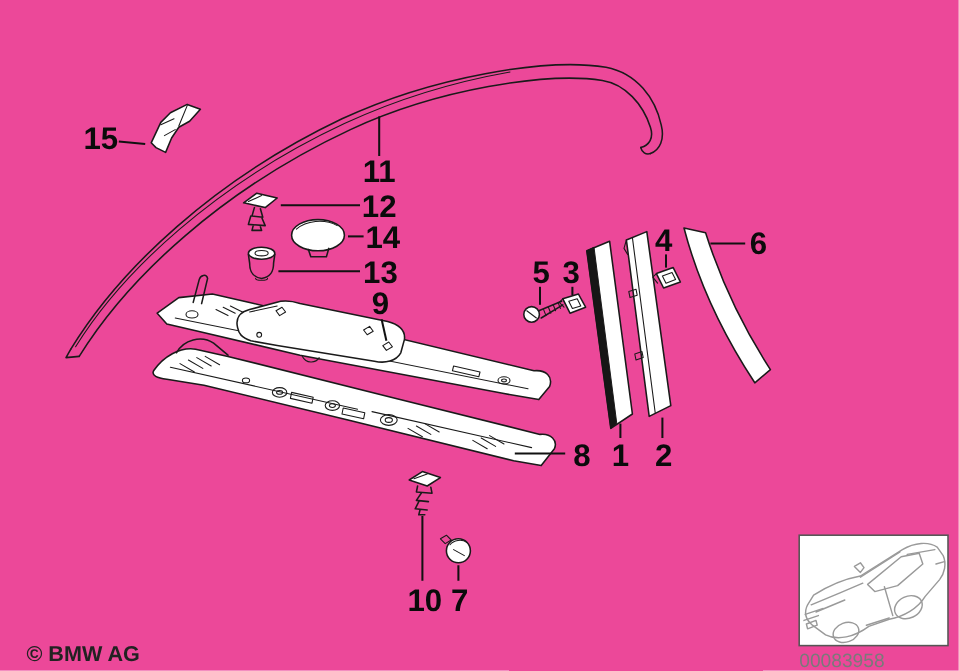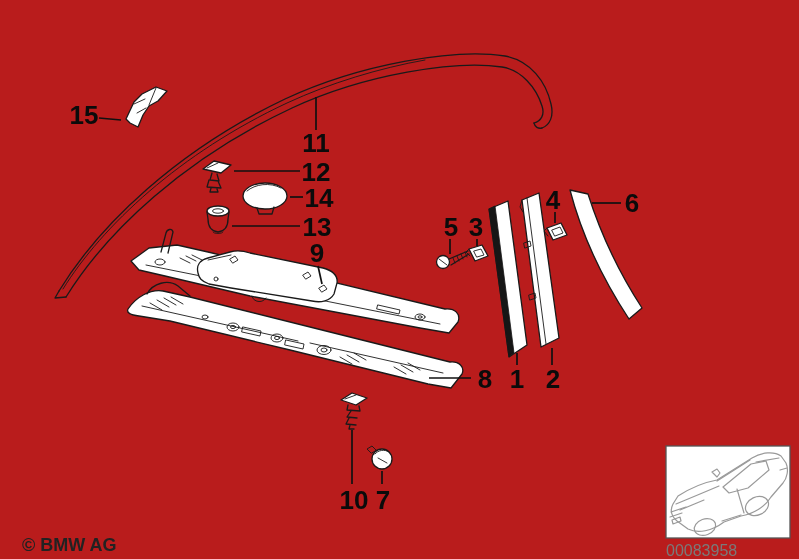--- a/index.html
+++ b/index.html
@@ -1,16 +1,16 @@
 <!DOCTYPE html>
 <html><head>
 <meta charset="utf-8">
 <style>
   html,body{margin:0;padding:0;background:#fff;}
-  #stage{position:relative;width:799px;height:559px;background:#b91c1c;overflow:hidden;
+  #stage{position:relative;width:799px;height:559px;background:#ec4899;overflow:hidden;
          font-family:"Liberation Sans",sans-serif;}
   svg{position:absolute;left:0;top:0;}
   .art{fill:none;stroke:#1a1a1a;stroke-width:1.3;stroke-linejoin:round;stroke-linecap:round;}
   .art-thin{fill:none;stroke:#1a1a1a;stroke-width:0.9;stroke-linejoin:round;stroke-linecap:round;}
   .art-fill{fill:#ffffff;stroke:#1a1a1a;stroke-width:1.3;stroke-linejoin:round;}
   .art-dark{fill:#161616;stroke:#161616;stroke-width:0.8;stroke-linejoin:round;}
   .leader{fill:none;stroke:#111;stroke-width:1.7;stroke-linecap:butt;}
   .callout{font:700 26px "Liberation Sans",sans-serif;fill:#0b0b0b;text-anchor:middle;}
   .copyright{font:700 18px "Liberation Sans",sans-serif;fill:#222;}
   .idnum{font:400 16px "Liberation Sans",sans-serif;fill:#7a7a7a;}

